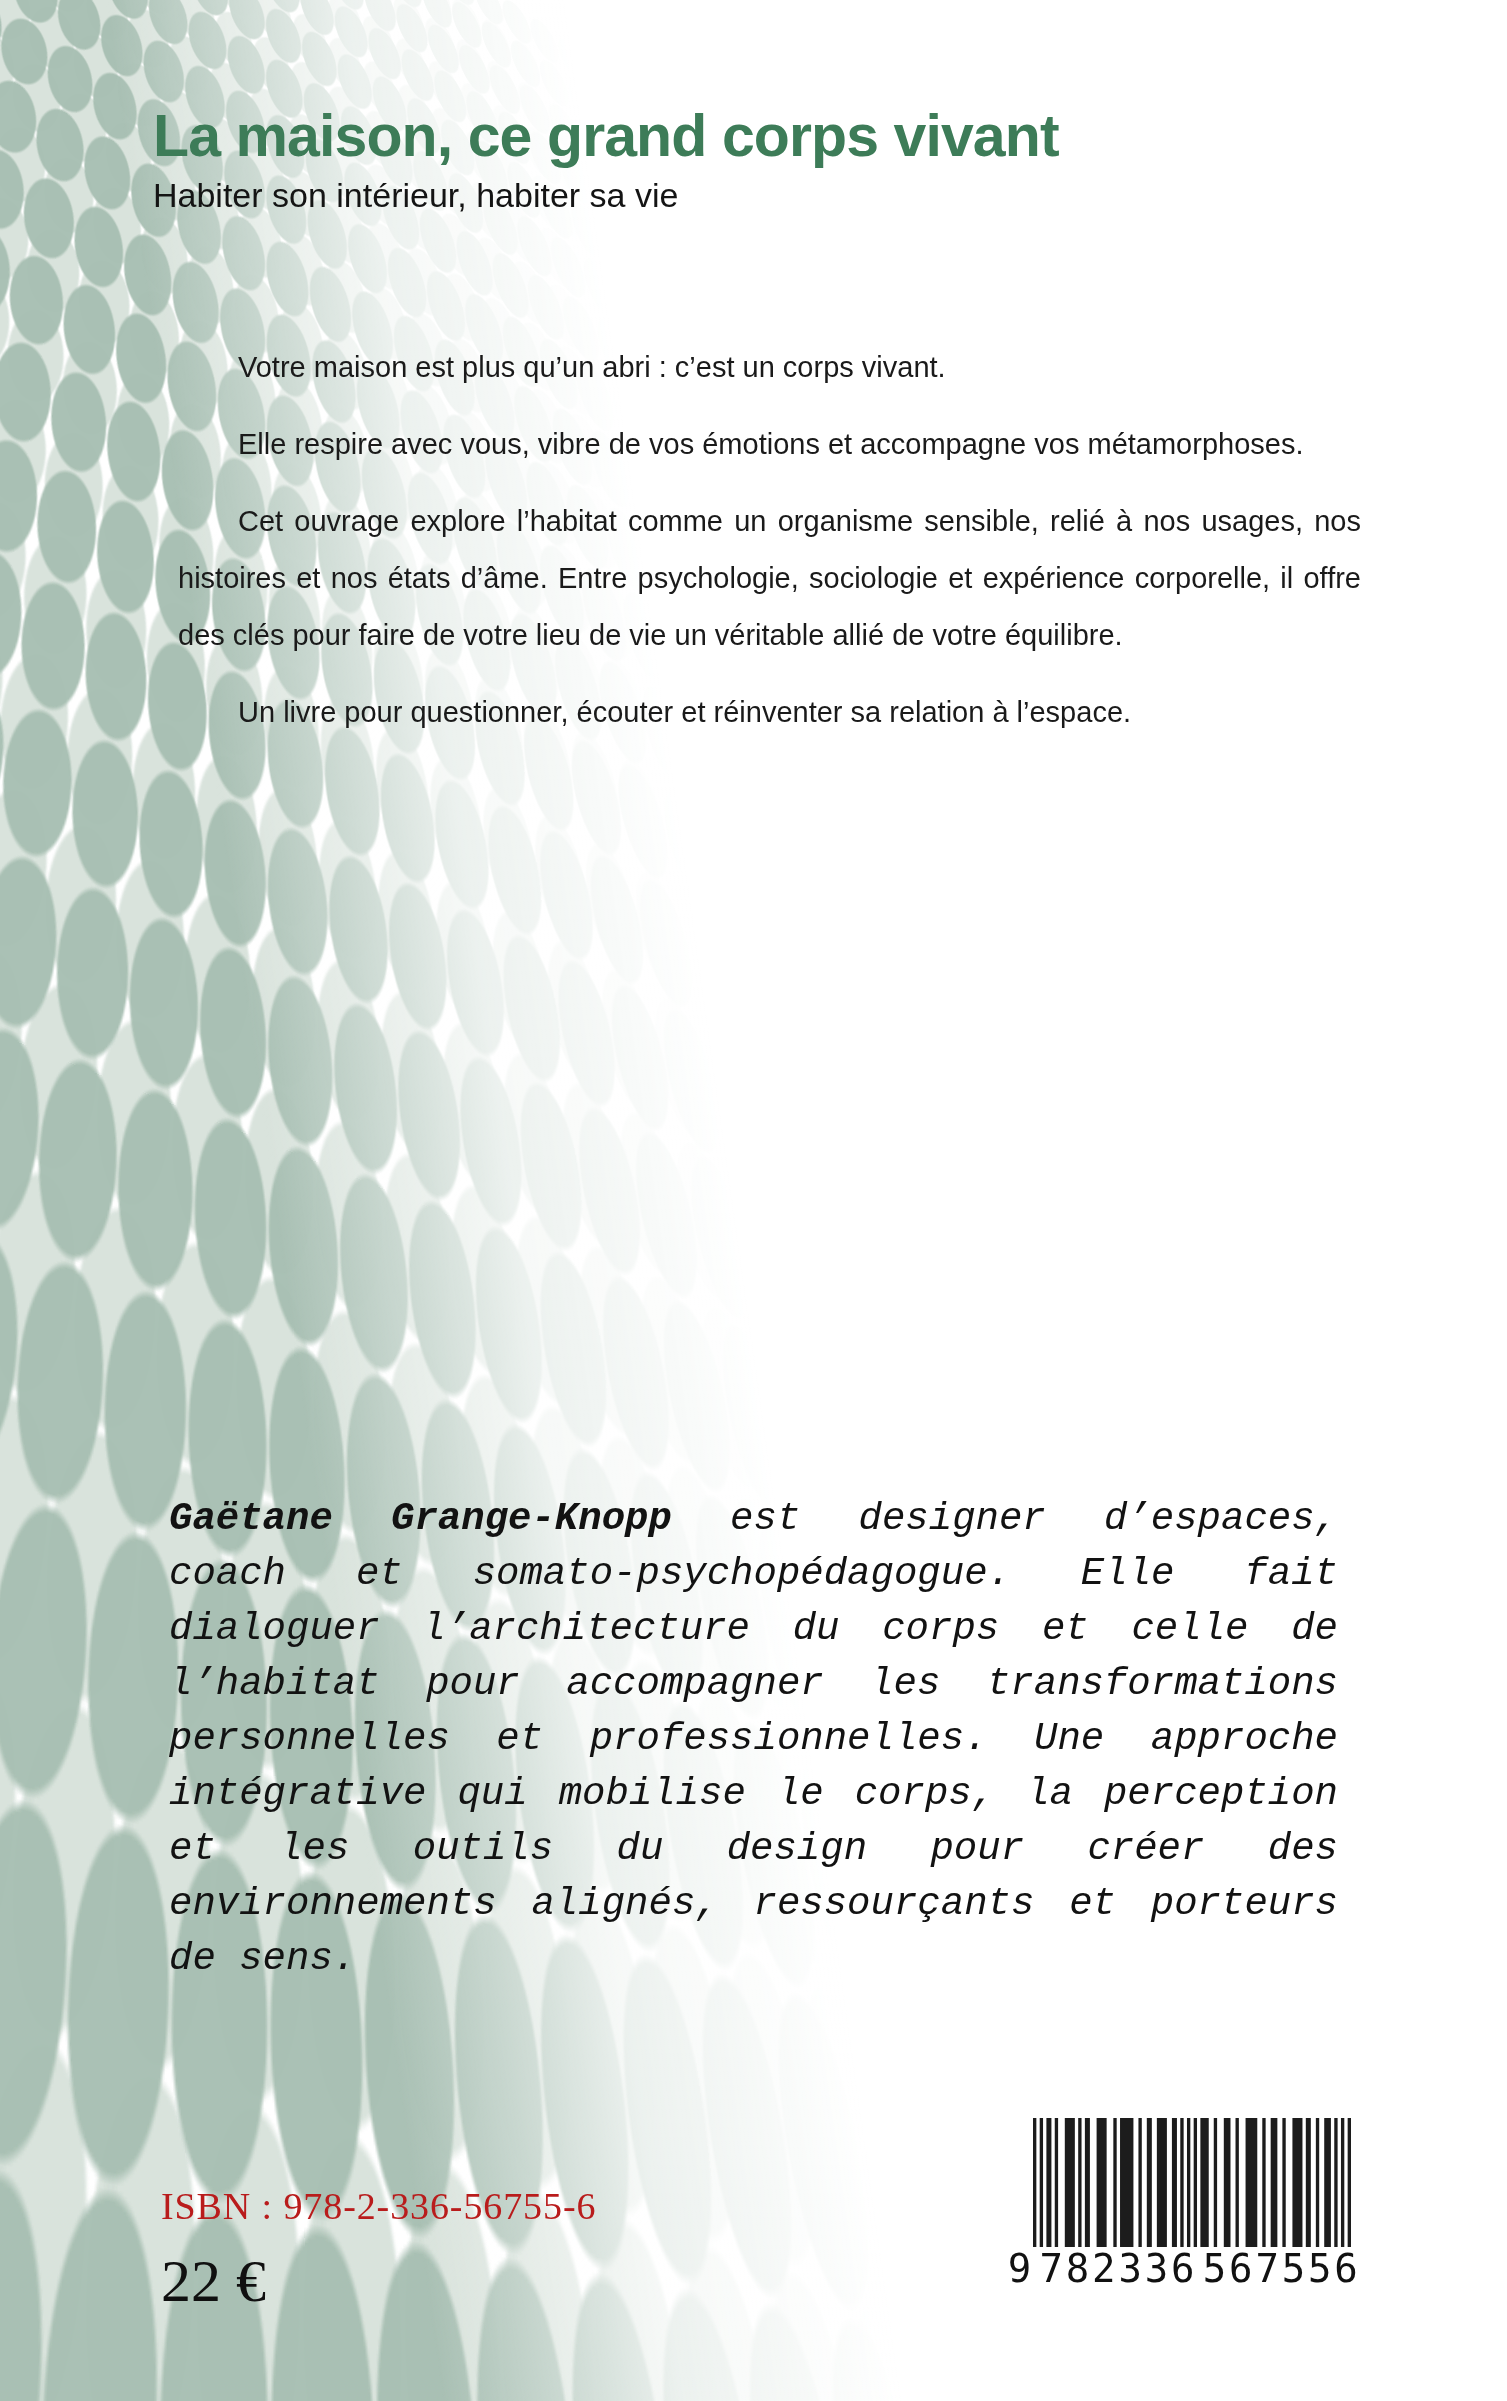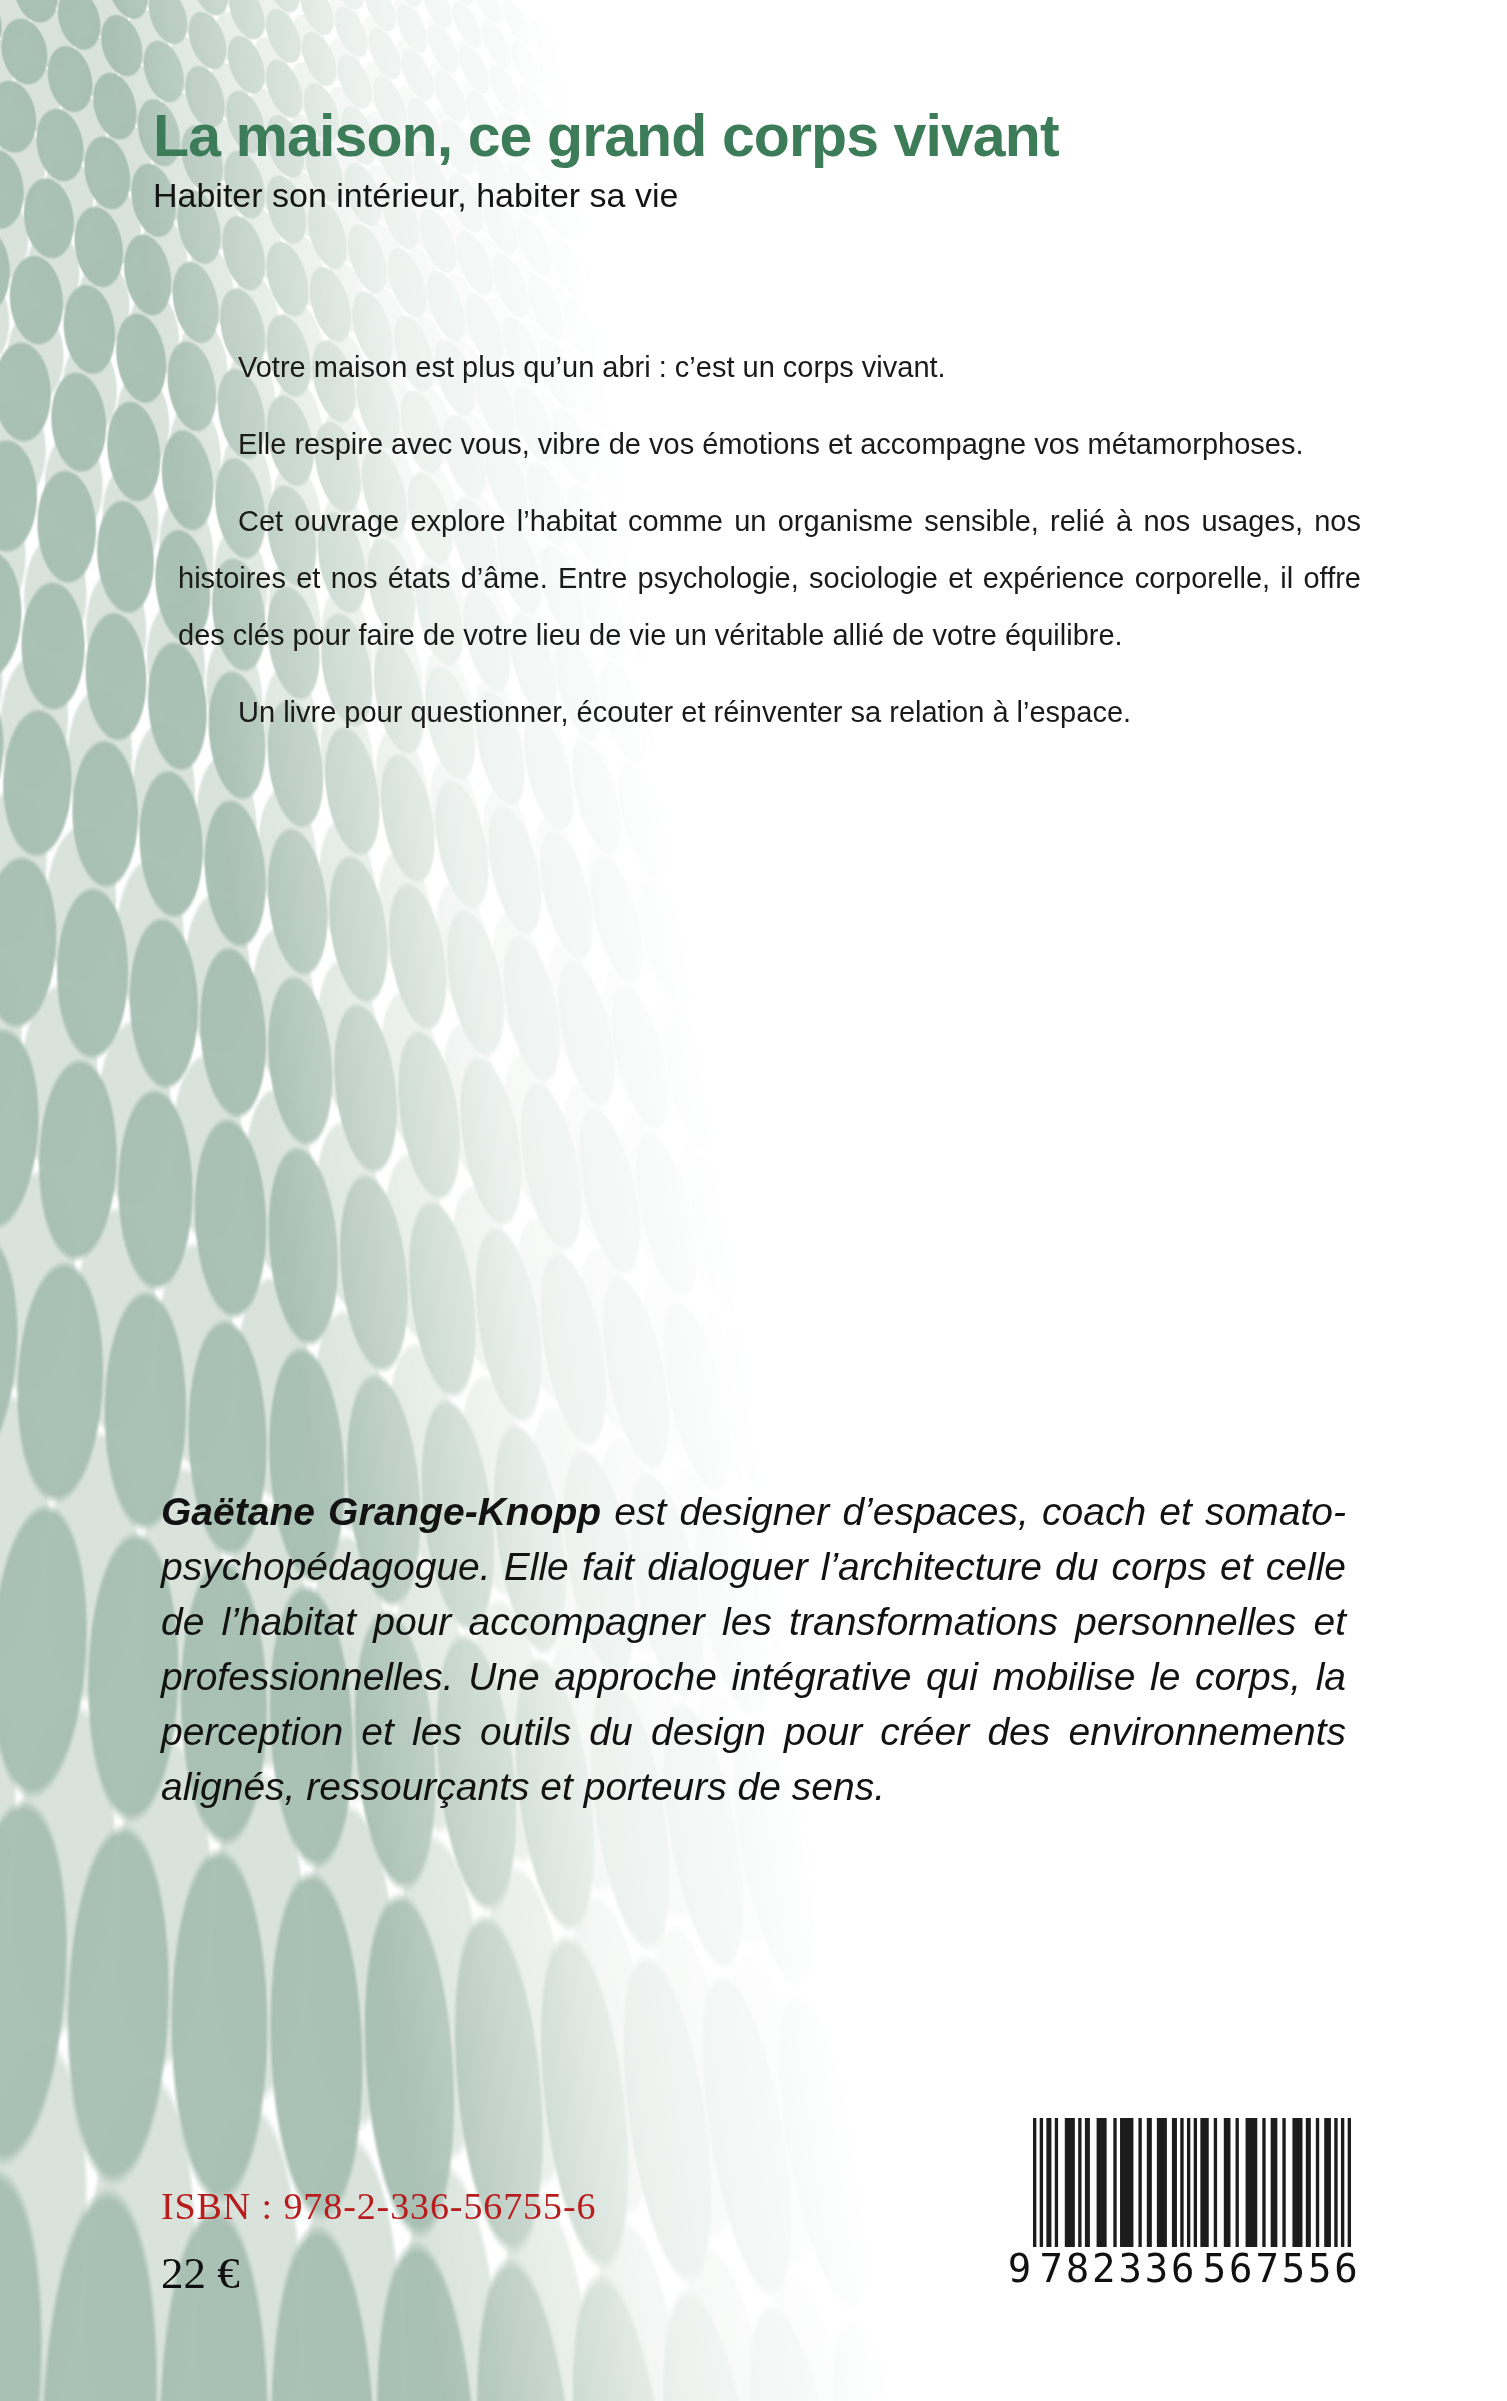--- a/index.html
+++ b/index.html
@@ -69,31 +69,31 @@
     font-size:29px;line-height:57px;
     text-align:justify;color:var(--text-dark);
   }
   .blurb p{margin:0 0 20px 0;text-indent:60px;}
 
   .bio{
     position:absolute;left:161px;top:1484px;width:1185px;
     font-size:39px;line-height:55px;
     font-style:italic;text-align:justify;color:#121212;
   }
-  .bio p{margin:0;}
+  .bio p{margin:8px;font-family:Liberation Mono, monospace;}
   .bio .bio-author{font-weight:bold;}
 
   .footer-left{position:absolute;left:161px;top:2184px;}
   .isbn{
     font-family:"Liberation Serif",serif;
     font-size:38px;color:#b91c1c;letter-spacing:0.9px;
   }
   .price{
     font-family:"Liberation Serif",serif;
-    font-size:45px;color:#101010;margin-top:19px;
+    font-size:60px;color:#101010;margin-top:19px;
   }
 
   
   .barcode{
     position:absolute;left:1003px;top:2105px;
     width:360px;height:204px;background:#ffffff;
   }
   .barcode svg{position:absolute;left:30px;top:13.2px;width:318px;height:161px;}
   .barcode svg rect{fill:#1c1c1c;}
   .barcode .digits{

